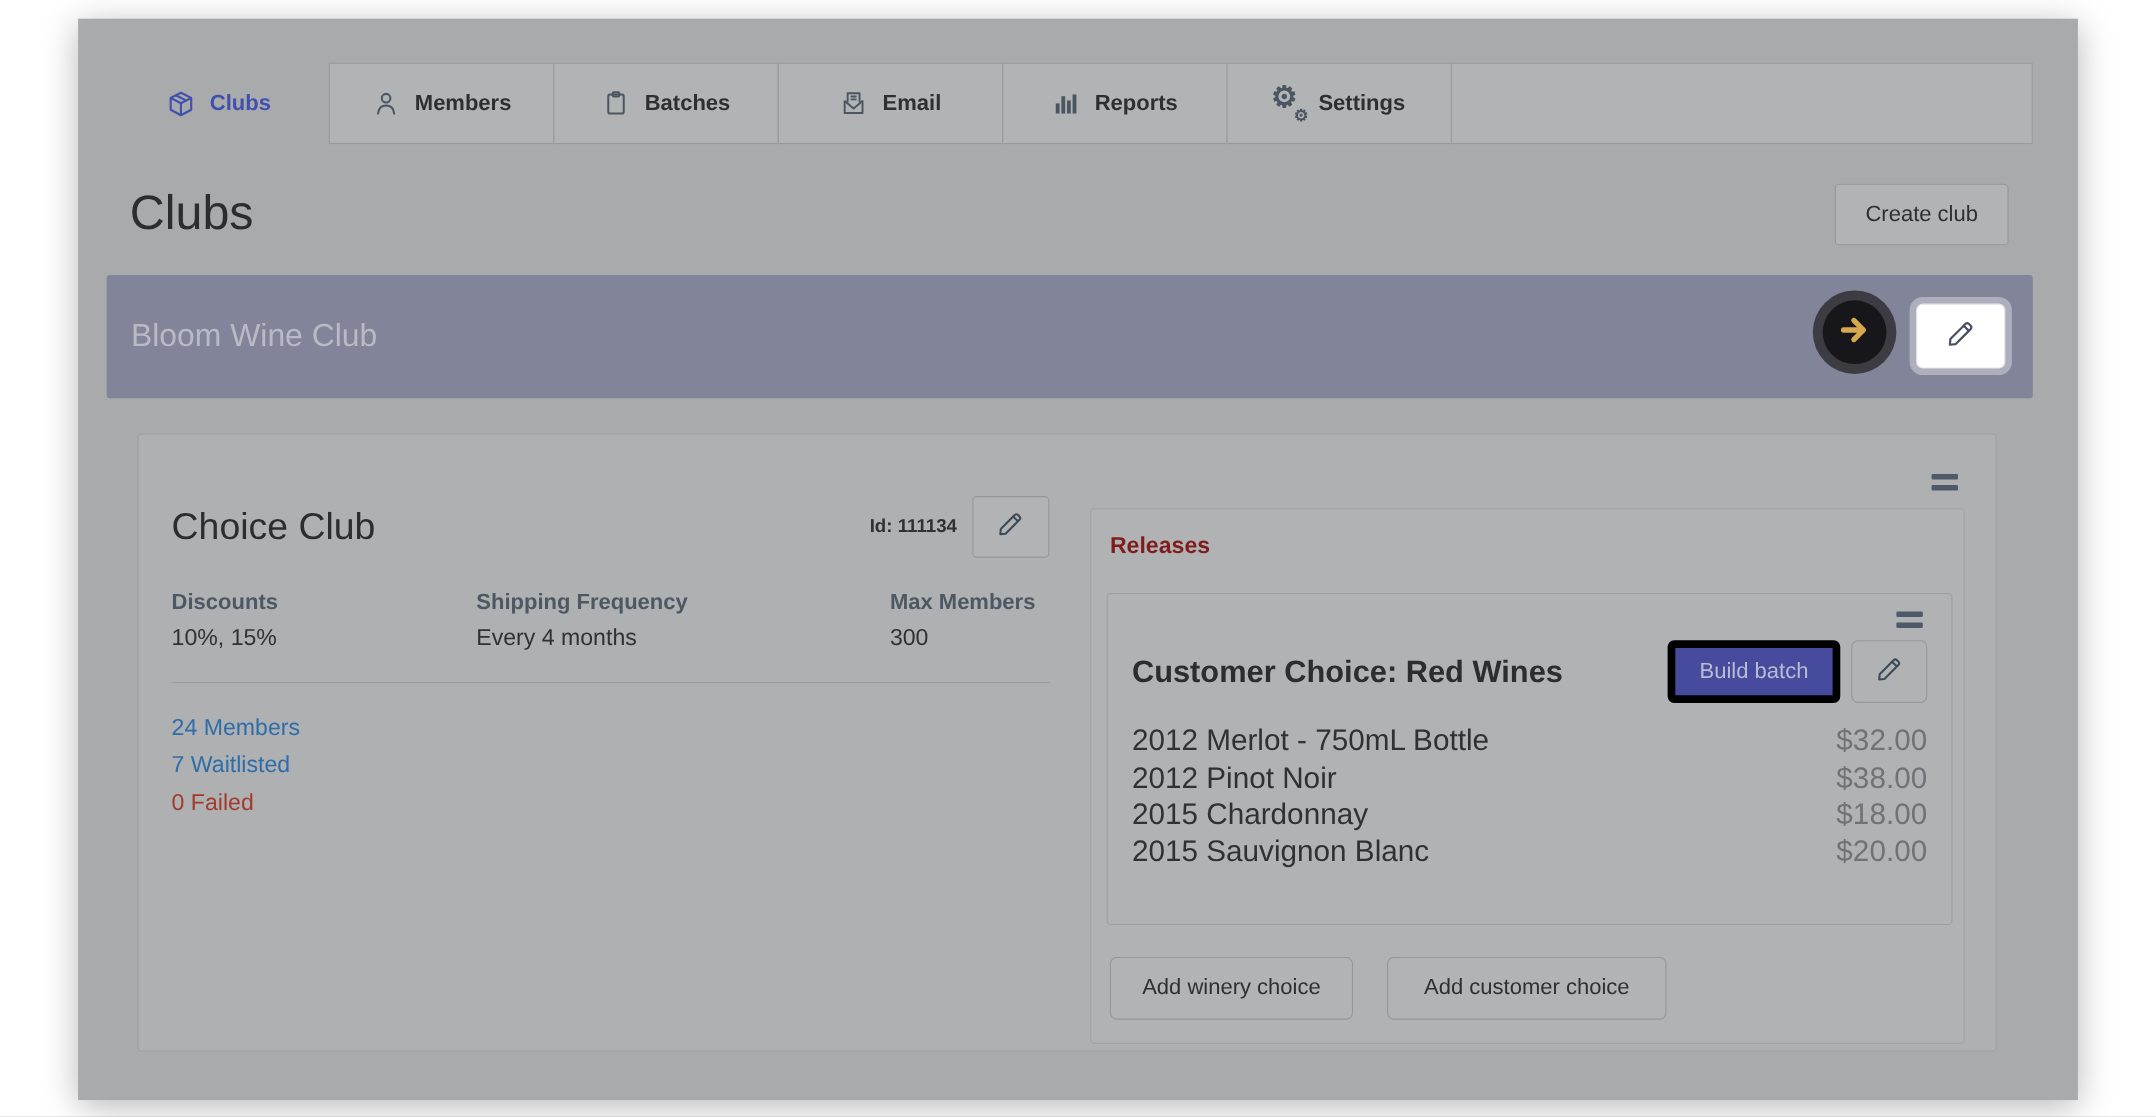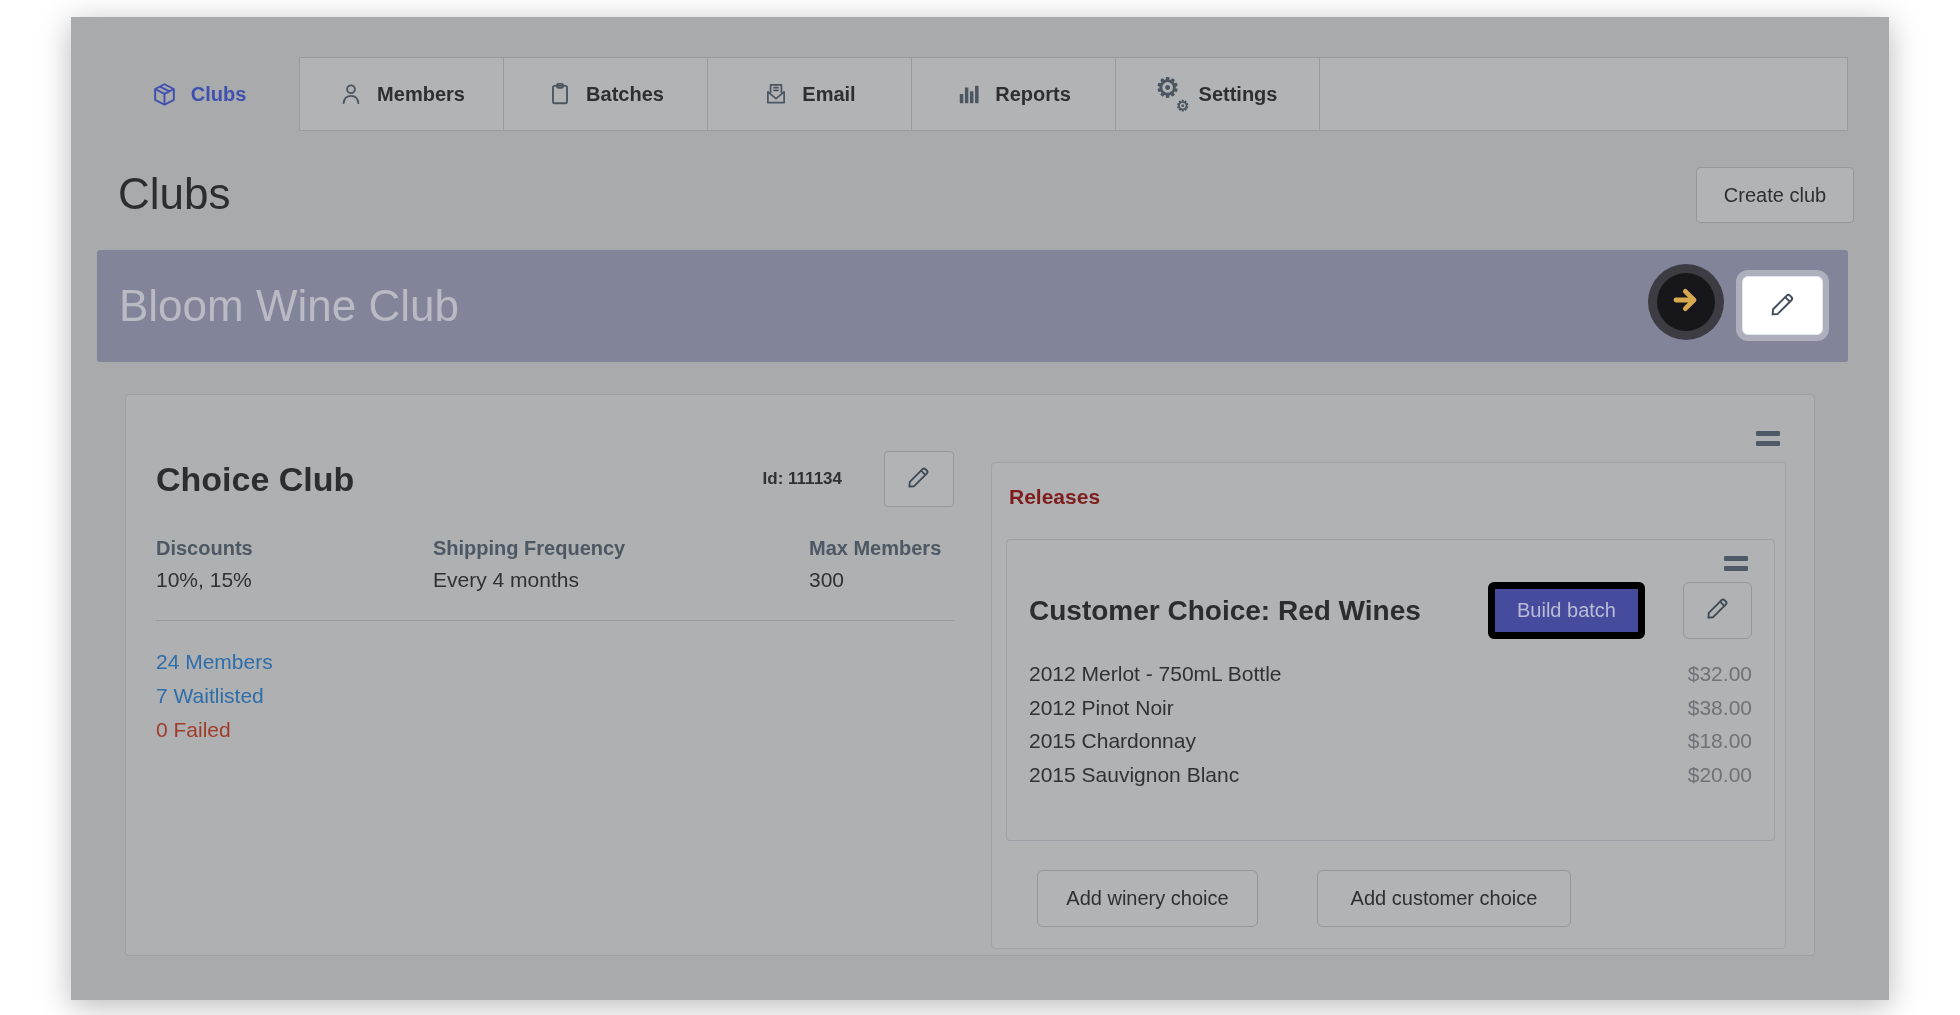--- a/index.html
+++ b/index.html
@@ -20,28 +20,28 @@
   .tab.active .ticon { color:#3f50ae; }
   .tab-filler { flex:1; background:#b1b3b5; border:1px solid #989a9d; margin-left:-1px; }
   .gear-wrap { position:relative; width:28px; height:28px; }
   .gear-big { position:absolute; left:-2px; top:-6px; font-size:27px; line-height:28px; }
   .gear-small { position:absolute; right:-4px; bottom:-5px; font-size:15px; line-height:15px; }
 
   
   .page-title { position:absolute; left:47px; top:152px; font-size:44px; font-weight:400; color:#2b2d30; }
   .btn { display:flex; align-items:center; justify-content:center;
          background:#b1b3b5; border:1px solid #95989b; border-radius:4px;
-         font-size:20px; color:#2d3033; cursor:pointer;margin-left:28px; }
+         font-size:20px; color:#2d3033; cursor:pointer; }
   .create-club { position:absolute; left:1597px; top:150px; width:158px; height:56px; }
 
   
   .band { position:absolute; left:26px; top:233px; width:1751px; height:112px;
           background:#82849a; border-radius:3px; }
   .band-title { position:absolute; left:22px; top:50%; transform:translateY(-50%);
-                font-size:44px; font-weight:400; color:#b9bac3; }
+                font-size:29px; font-weight:400; color:#b9bac3; }
   .click-ind { position:absolute; left:1551px; top:14px; width:76px; height:76px;
                border-radius:50%; background:#3c3c42; }
   .click-ind .inner { position:absolute; left:9px; top:9px; width:58px; height:58px;
                       border-radius:50%; background:#17171b; display:flex;
                       align-items:center; justify-content:center; }
   .spot-edit { position:absolute; left:1645px; top:26px; width:81px; height:59px;
                background:#ffffff; border:1px solid #e4e6ef; border-radius:6px;
                display:flex; align-items:center; justify-content:center;
                box-shadow:0 0 0 6px rgba(255,255,255,0.35); cursor:pointer; }
   .spot-edit svg { color:#45505d; }
@@ -49,21 +49,21 @@
   
   .card { position:absolute; left:54px; top:377px; width:1690px; height:562px;
           background:#aeb0b2; border:1px solid #9da0a3; border-radius:4px; }
   .drag { width:24px; cursor:grab; }
   .drag i { display:block; height:5px; border-radius:1px; background:#4e5a68; }
   .drag i + i { margin-top:5px; }
   .card-drag { position:absolute; right:34px; top:36px; }
 
   .club-info { position:absolute; left:30px; top:0; width:798px; }
   .club-head { margin-top:56px; display:flex; align-items:center; justify-content:space-between; }
-  .club-name { font-size:34px; font-weight:700; color:#2b2e31; }
+  .club-name { font-size:34px; font-weight:400; color:#2b2e31; }
   .id-group { display:flex; align-items:center; gap:14px; }
   .id-text { font-size:17px; font-weight:700; color:#2f3235; }
   .icon-btn { width:70px; height:56px; border-radius:4px; }
   .icon-btn svg { color:#3e4956; }
 
   .fields { margin-top:30px; display:flex; }
   .field:nth-child(1){ width:277px; } .field:nth-child(2){ width:376px; }
   .f-label { font-size:20px; font-weight:700; color:#4d5863; }
   .f-value { margin-top:8px; font-size:21px; color:#2f3235; }
   .divider { margin-top:28px; border-top:1px solid #9a9da0; }
@@ -79,21 +79,21 @@
   .rel-card { position:absolute; left:14px; top:76px; width:769px; height:302px;
               border:1px solid #9aa0a6; border-radius:4px; }
   .rel-drag { position:absolute; right:26px; top:16px; }
   .rel-head { margin:42px 22px 0 22px; display:flex; align-items:center; justify-content:space-between; }
   .rel-title { font-size:28px; font-weight:600; color:#2b2e31; }
   .rel-actions { display:flex; gap:10px; }
   .build-batch { width:157px; height:57px; background:#474b9d; border:7px solid #000000;
                  border-radius:6px; color:#b9bcd4; font-size:20px; }
   .rel-edit { width:69px; height:57px; border-radius:6px; background:transparent; }
   .wines { margin:18px 22px 0 22px; }
-  .wine-row { display:flex; justify-content:space-between; line-height:33.5px; font-size:21px; }
+  .wine-row { display:flex; justify-content:space-between; line-height:33.5px; font-size:27px; }
   .wine-name { color:#2f3235; }
   .wine-price { color:#6f7276; }
   .add-row { position:absolute; left:17px; top:407px; display:flex; gap:31px; }
   .add-winery   { width:221px; height:57px; border-radius:6px; }
   .add-customer { width:254px; height:57px; border-radius:6px; }
 </style>
 </head>
 <body>
 
 <div class="panel">

